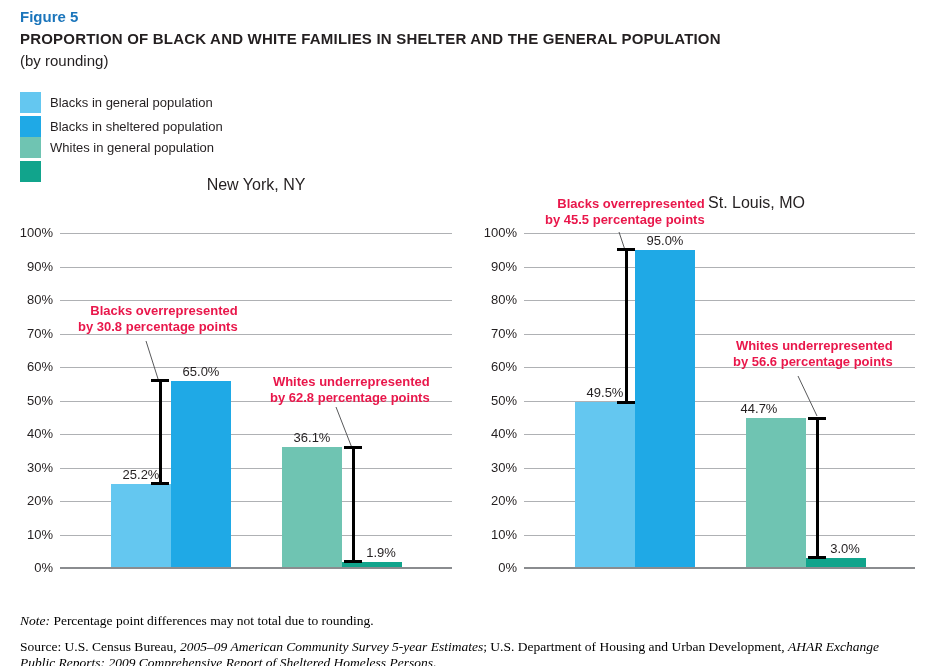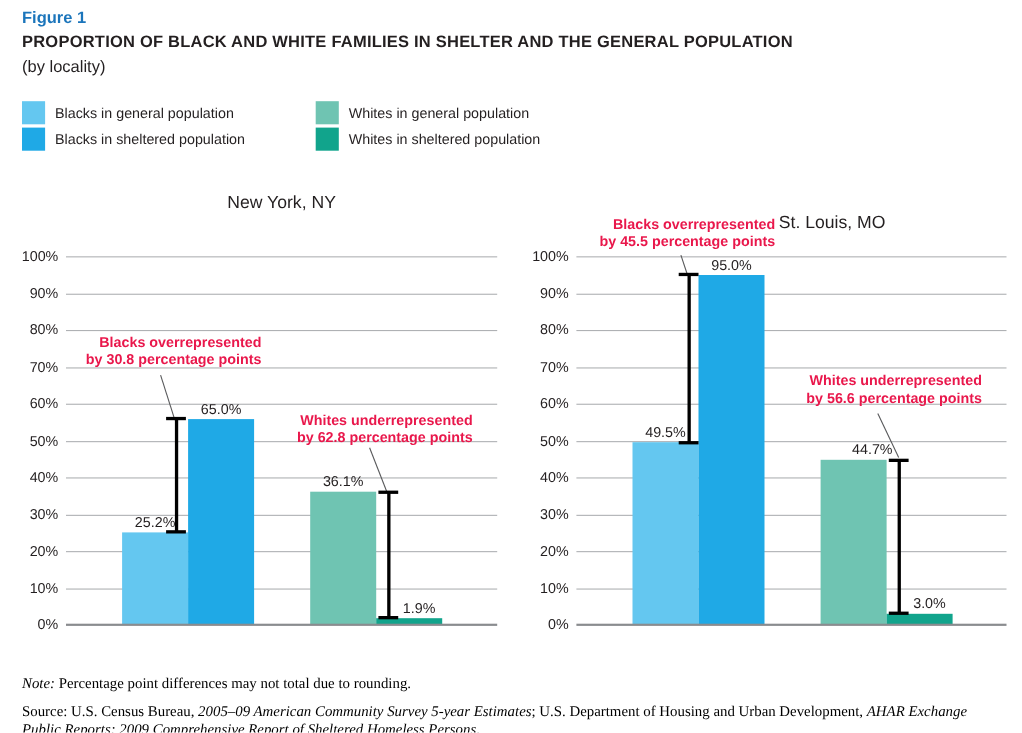--- a/index.html
+++ b/index.html
@@ -15,21 +15,21 @@
   body { background:#fff; }
   .page {
     position:relative; width:929px; height:666px; background:#ffffff;
     font-family:"Liberation Sans", sans-serif; color:var(--title-text);
     overflow:hidden;
   }
   .figure-label { position:absolute; left:20px; top:8px; font-size:15px; font-weight:bold; color:var(--figure-label-blue); }
   .figure-title { position:absolute; left:20px; top:30px; font-size:15px; font-weight:bold; letter-spacing:0.2px; }
   .figure-subtitle { position:absolute; left:20px; top:52px; font-size:15px; }
 
-  .legend { position:absolute; left:20px; top:92px; display:flex; }
+  .legend { position:absolute; left:20px; top:92px; display:flex;flex-direction:column; }
   .legend-col { display:flex; flex-direction:column; gap:3px; width:267px; }
   .legend-item { display:flex; align-items:center; height:21px; }
   .legend-swatch { width:21px; height:21px; margin-right:9px; flex:0 0 auto; }
   .legend-label { font-size:13px; }
 
   .charts { position:absolute; left:0; top:160px; width:831px; height:436px; }
   .panel { position:absolute; top:0; width:464px; height:436px; }
   .chart-title { position:absolute; font-size:16px; text-align:center; color:var(--title-text); }
   .gridline { position:absolute; height:1px; background:var(--gridline); z-index:0; }
   .gridline.baseline { height:2px; background:var(--baseline); z-index:5; }
@@ -42,43 +42,42 @@
 
   .footer { position:absolute; left:20px; top:595px; width:895px; font-family:"Liberation Serif", serif; font-size:13.5px; line-height:16px; color:#000;margin-top:18px; }
   .footer .source { margin-top:10px; }
   .footer .it { font-style:italic; }
 </style>
 </head>
 <body>
 
 <div class="page">
 
-  <div class="figure-label">Figure 1</div>
+  <div class="figure-label">Figure 5</div>
   <div class="figure-title">PROPORTION OF BLACK AND WHITE FAMILIES IN SHELTER AND THE GENERAL POPULATION</div>
-  <div class="figure-subtitle">(by locality)</div>
+  <div class="figure-subtitle">(by rounding)</div>
 
   <div class="legend">
     <div class="legend-col">
         <div class="legend-item">
           <span class="legend-swatch" style="background: rgb(100, 199, 240);"></span>
           <span class="legend-label">Blacks in general population</span>
         </div>
         <div class="legend-item">
           <span class="legend-swatch" style="background: rgb(31, 169, 230);"></span>
           <span class="legend-label">Blacks in sheltered population</span>
         </div>
       </div>
     <div class="legend-col">
         <div class="legend-item">
           <span class="legend-swatch" style="background: rgb(111, 196, 178);"></span>
           <span class="legend-label">Whites in general population</span>
         </div>
         <div class="legend-item">
           <span class="legend-swatch" style="background: rgb(17, 164, 140);"></span>
-          <span class="legend-label">Whites in sheltered population</span>
         </div>
       </div>
   </div>
 
   <div class="charts">
       <div class="panel" style="left: 0px;">
         <div class="chart-title" style="left: 60px; top: 16px; width: 392px;">New York, NY</div>
         <div class="gridline baseline" style="left: 60px; width: 392px; top: 407px;"></div>
         <div class="y-tick" style="left: -3px; top: 400px;">0%</div>
         <div class="gridline" style="left: 60px; width: 392px; top: 374.5px;"></div>
@@ -150,21 +149,21 @@
         <div class="y-tick" style="left: -4px; top: 132px;">80%</div>
         <div class="gridline" style="left: 59px; width: 391px; top: 106.5px;"></div>
         <div class="y-tick" style="left: -4px; top: 98.5px;">90%</div>
         <div class="gridline" style="left: 59px; width: 391px; top: 73px;"></div>
         <div class="y-tick" style="left: -4px; top: 65px;">100%</div>
         <div class="bar" style="left: 110px; top: 242.175px; width: 60px; height: 165.825px; background: rgb(100, 199, 240);"></div>
         <div class="bar-label" style="left: 80px; top: 224.175px;">49.5%</div>
         <div class="bar" style="left: 170px; top: 89.75px; width: 60px; height: 318.25px; background: rgb(31, 169, 230);"></div>
         <div class="bar-label" style="left: 140px; top: 71.75px;">95.0%</div>
         <div class="bar" style="left: 281px; top: 258.255px; width: 60px; height: 149.745px; background: rgb(111, 196, 178);"></div>
-        <div class="bar-label" style="left: 268px; top: 240.255px; text-align: center;">44.7%</div>
+        <div class="bar-label" style="left: 234px; top: 240.255px; text-align: center;">44.7%</div>
         <div class="bar" style="left: 341px; top: 397.95px; width: 60px; height: 10.05px; background: rgb(17, 164, 140);"></div>
         <div class="bar-label" style="left: 320px; top: 379.95px;">3.0%</div>
         <div class="marker-line" style="left: 159.5px; width: 3px; top: 89.75px; height: 152.425px;"></div>
         <div class="marker-cap" style="left: 152px; width: 18px; height: 3px; top: 88.25px;"></div>
         <div class="marker-cap" style="left: 152px; width: 18px; height: 3px; top: 240.675px;"></div>
         <div class="marker-line" style="left: 350.5px; width: 3px; top: 258.255px; height: 139.695px;"></div>
         <div class="marker-cap" style="left: 343px; width: 18px; height: 3px; top: 256.755px;"></div>
         <div class="marker-cap" style="left: 343px; width: 18px; height: 3px; top: 396.45px;"></div>
         <svg class="leader-svg" width="464" height="436">
           <line x1="154" y1="72" x2="160" y2="90" stroke="#58595B" stroke-width="1"></line>

